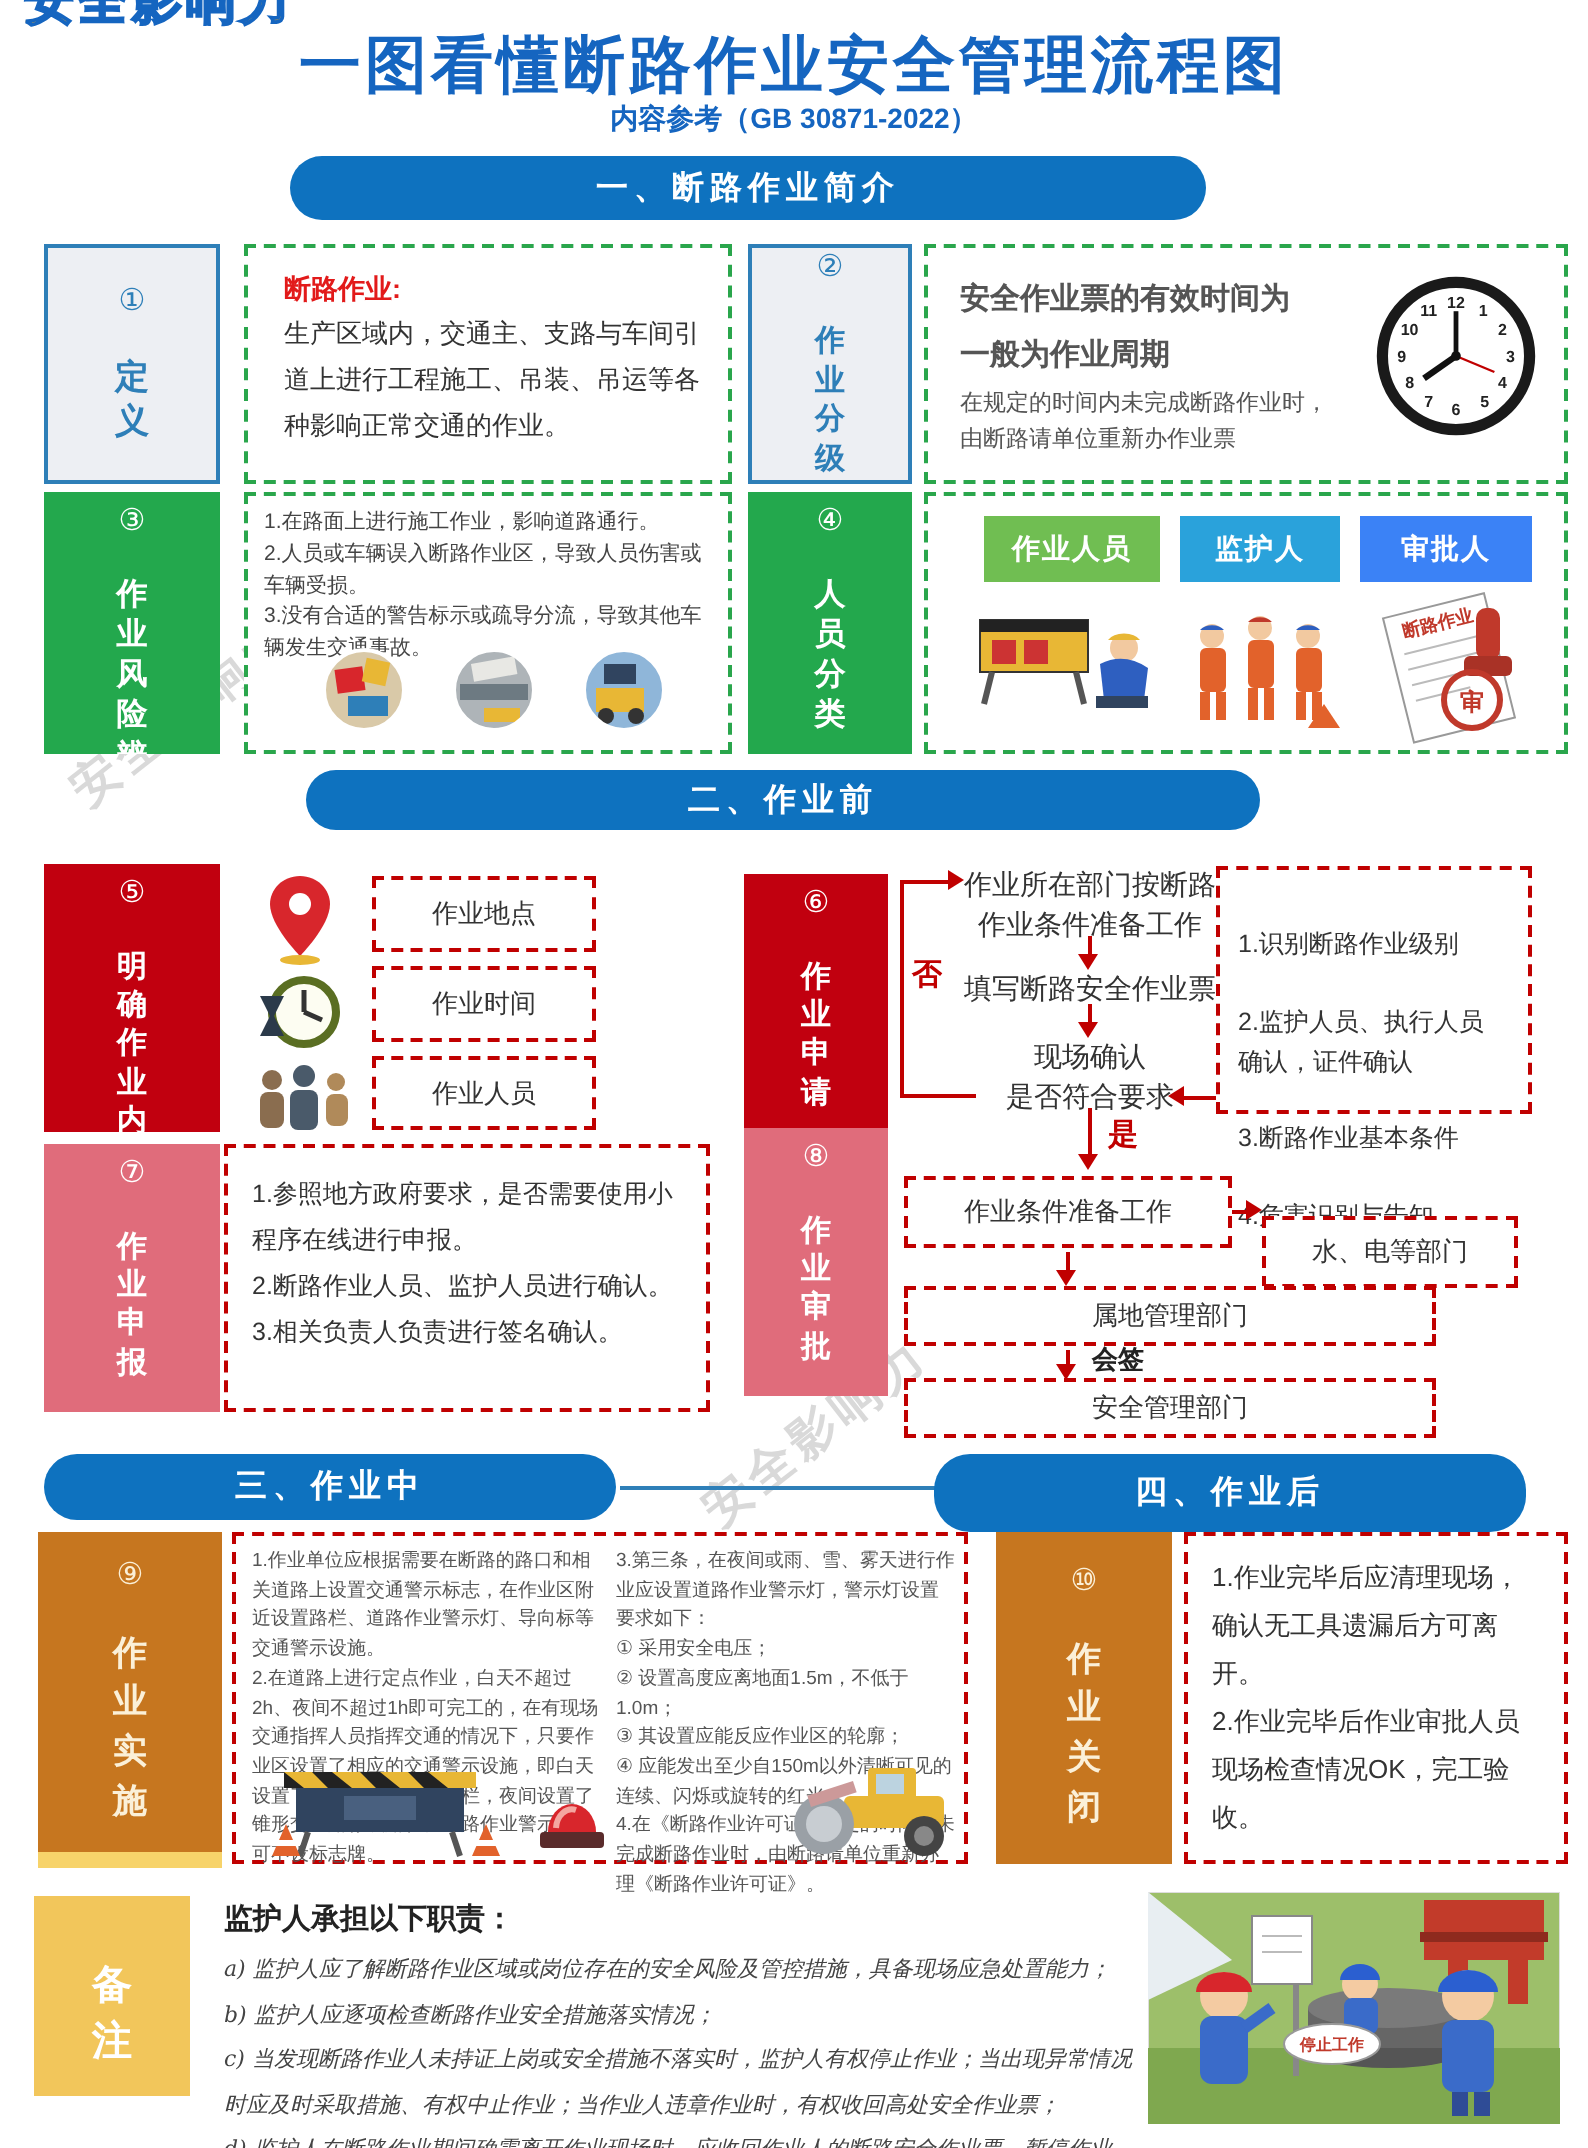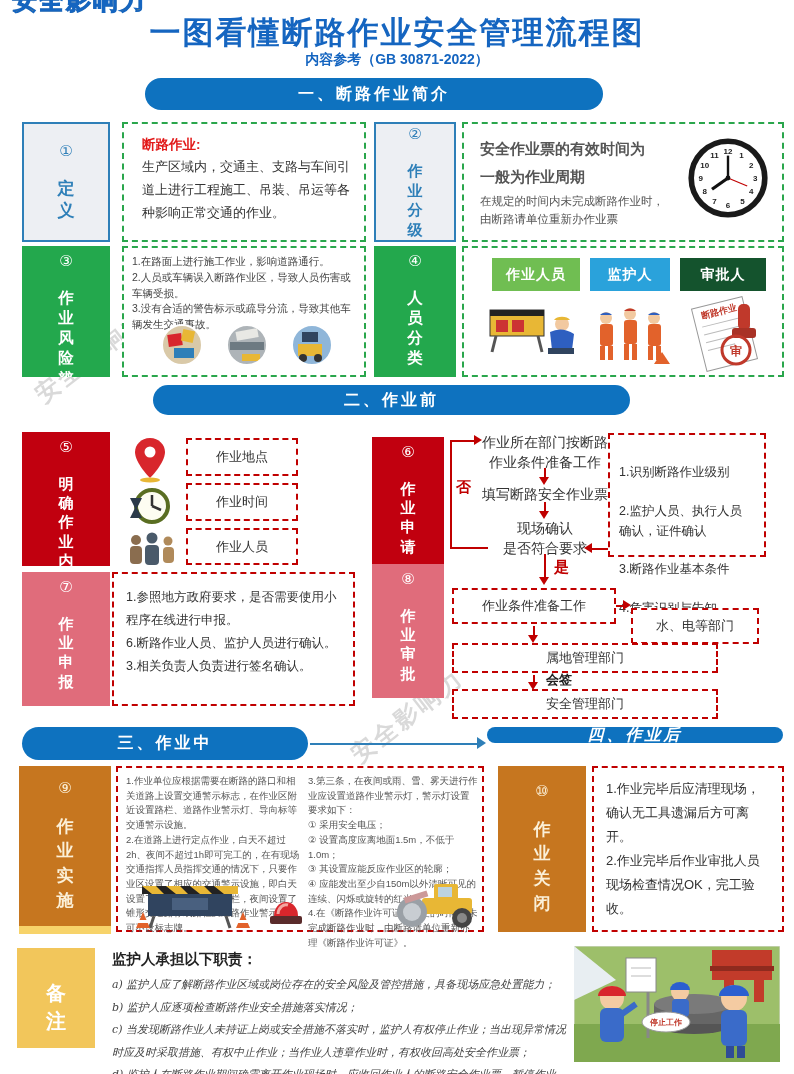--- a/index.html
+++ b/index.html
@@ -41,21 +41,21 @@
   .tri{position:absolute;width:0;height:0;}
   .tri-d{border-left:5px solid transparent;border-right:5px solid transparent;border-top:8px solid #C00000;}
   .tri-r{border-top:5px solid transparent;border-bottom:5px solid transparent;border-left:8px solid #C00000;}
   .tri-l{border-top:5px solid transparent;border-bottom:5px solid transparent;border-right:8px solid #C00000;}
   .blue-line{position:absolute;height:2px;background:#2E7FB8;}
   .tri-r-blue{border-top:6px solid transparent;border-bottom:6px solid transparent;border-left:9px solid #2E7FB8;}
   .yn{position:absolute;color:#C00000;font-size:15px;font-weight:bold;}
   
   .tag{position:absolute;height:33px;display:flex;align-items:center;justify-content:center;
        color:#fff;font-size:14px;font-weight:bold;letter-spacing:1px;}
-  .tag-g1{background:#70BE52;} .tag-b{background:#2AA2DB;} .tag-g2{background:#14532d;}
+  .tag-g1{background:#70BE52;} .tag-b{background:#2AA2DB;} .tag-g2{background:#3b82f6;}
   .wm{position:absolute;color:rgba(120,120,120,.28);font-size:24px;font-weight:bold;
       transform:rotate(-38deg);letter-spacing:3px;pointer-events:none;}
   .flowtxt{position:absolute;text-align:center;font-size:14px;color:#333;line-height:1.45;}
   .smallbox{position:absolute;display:flex;align-items:center;justify-content:center;
             font-size:13px;color:#333;}
   .notes-serif{font-family:"DejaVu Serif","Liberation Serif",serif;}
 </style>
 </head>
 <body>
 
@@ -283,21 +283,21 @@
   <div class="hline" style="left:592px;top:548px;width:16px;"></div>
   <div class="tri tri-l" style="left:584px;top:543px;"></div>
 
   <div class="abs vlabel lab-pink" style="left:22px;top:572px;width:88px;height:134px;">
     <div class="vnum">⑦</div>
     <div class="vchars">作业申报</div>
   </div>
   <div class="abs dash-red" style="left:112px;top:572px;width:243px;height:134px;">
     <div class="abs" style="left:12px;top:12px;width:218px;font-size:12.5px;line-height:1.85;color:#333;">
       <div>1.参照地方政府要求，是否需要使用小程序在线进行申报。</div>
-      <div>6.断路作业人员、监护人员进行确认。</div>
+      <div>2.断路作业人员、监护人员进行确认。</div>
       <div>3.相关负责人负责进行签名确认。</div>
     </div>
   </div>
 
   <div class="abs vlabel lab-pink" style="left:372px;top:564px;width:72px;height:134px;">
     <div class="vnum">⑧</div>
     <div class="vchars">作业审批</div>
   </div>
   <div class="smallbox dash-red" style="left:452px;top:588px;width:164px;height:36px;">作业条件准备工作</div>
   <div class="hline" style="left:616px;top:605px;width:8px;"></div>
@@ -307,21 +307,21 @@
   <div class="tri tri-d" style="left:528px;top:635px;"></div>
   <div class="smallbox dash-red" style="left:452px;top:643px;width:266px;height:30px;">属地管理部门</div>
   <div class="vline" style="left:533px;top:675px;height:8px;"></div>
   <div class="tri tri-d" style="left:528px;top:682px;"></div>
   <div class="abs" style="left:546px;top:671px;font-size:13px;font-weight:bold;color:#222;">会签</div>
   <div class="smallbox dash-red" style="left:452px;top:689px;width:266px;height:30px;">安全管理部门</div>
 
   <div class="abs pill" style="left:22px;top:727px;width:286px;height:33px;">三、作业中</div>
   <div class="blue-line" style="left:310px;top:743px;width:168px;"></div>
   <div class="tri tri-r-blue" style="position:absolute;left:477px;top:737px;"></div>
-  <div class="abs pill" style="left:487px;top:727px;width:296px;height:16px;font-style:italic;">四、作业后</div>
+  <div class="abs pill" style="left:467px;top:727px;width:296px;height:39px;">四、作业后</div>
 
   <div class="abs vlabel lab-orange" style="left:19px;top:766px;width:92px;height:160px;">
     <div class="vnum">⑨</div>
     <div class="vchars">作业实施</div>
   </div>
   <div class="abs" style="left:19px;top:926px;width:92px;height:8px;background:#F7D36A;"></div>
   <div class="abs dash-red" style="left:116px;top:766px;width:368px;height:166px;">
     <div class="abs" style="left:8px;top:6px;width:176px;font-size:9.5px;line-height:1.55;color:#555;">
       <div>1.作业单位应根据需要在断路的路口和相关道路上设置交通警示标志，在作业区附近设置路栏、道路作业警示灯、导向标等交通警示设施。</div>
       <div>2.在道路上进行定点作业，白天不超过2h、夜间不超过1h即可完工的，在有现场交通指挥人员指挥交通的情况下，只要作业区设置了相应的交通警示设施，即白天设置了锥形交通路标或路栏，夜间设置了锥形交通路标或路栏及道路作业警示灯，可不设标志牌。</div>

